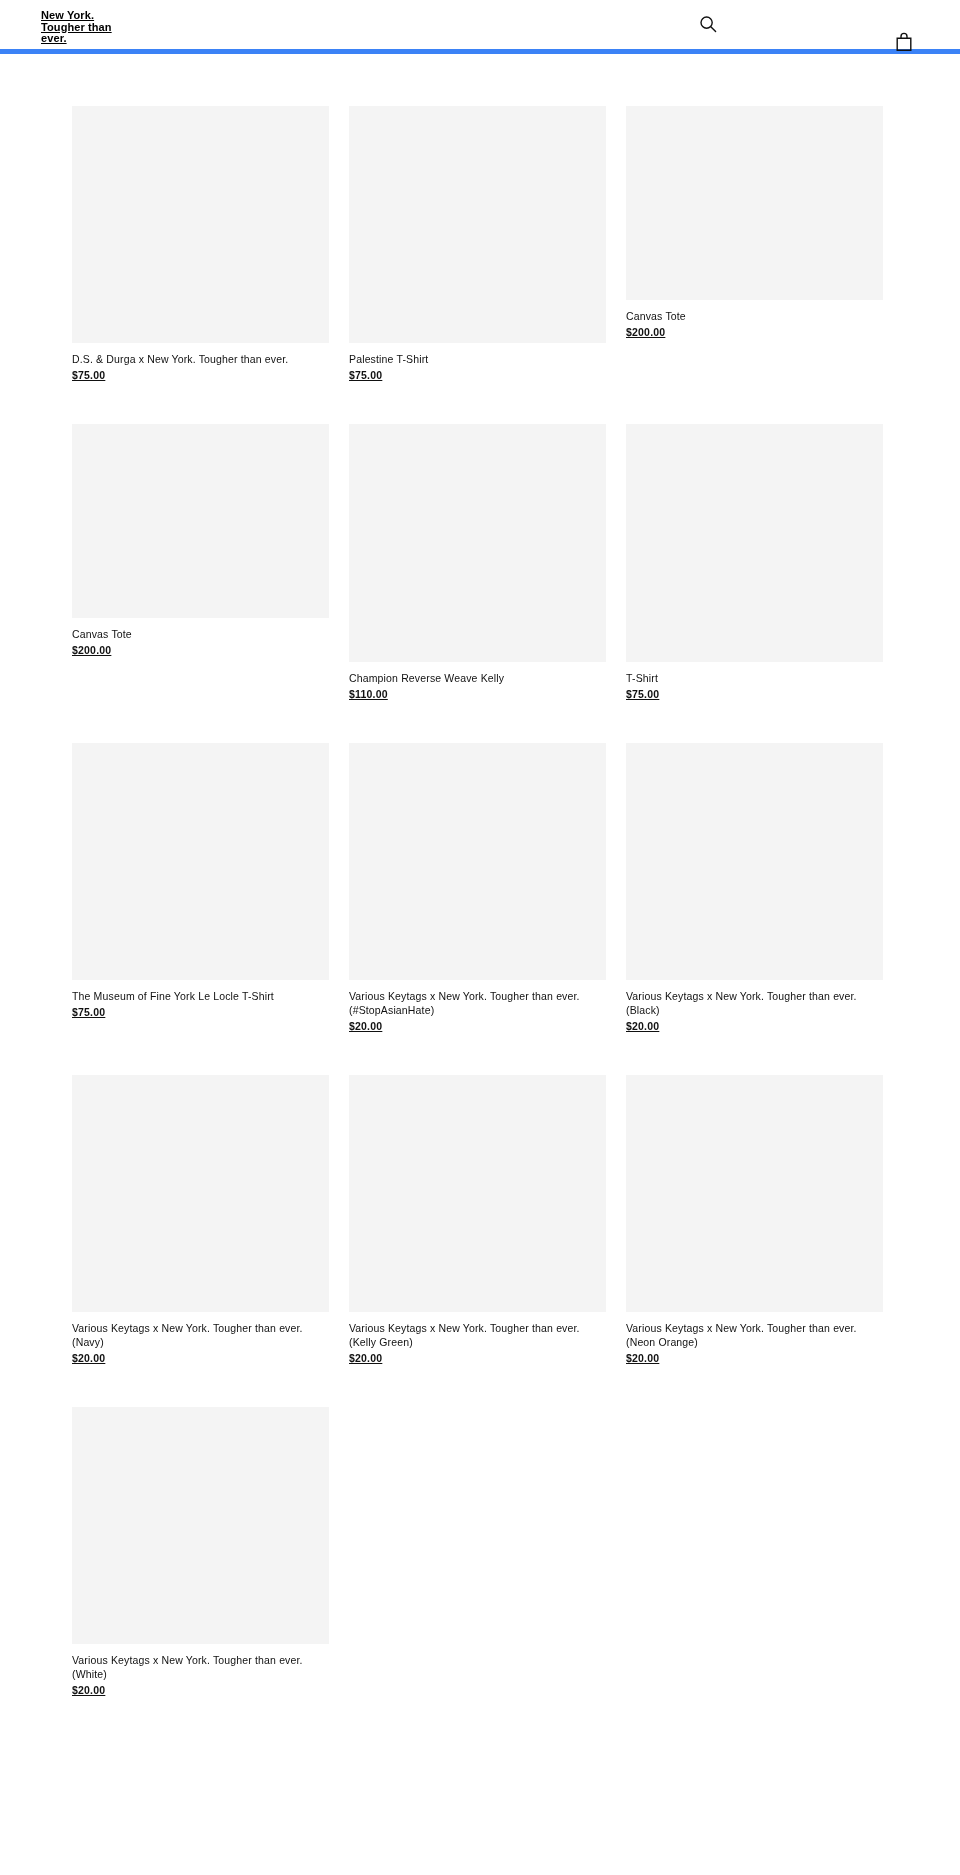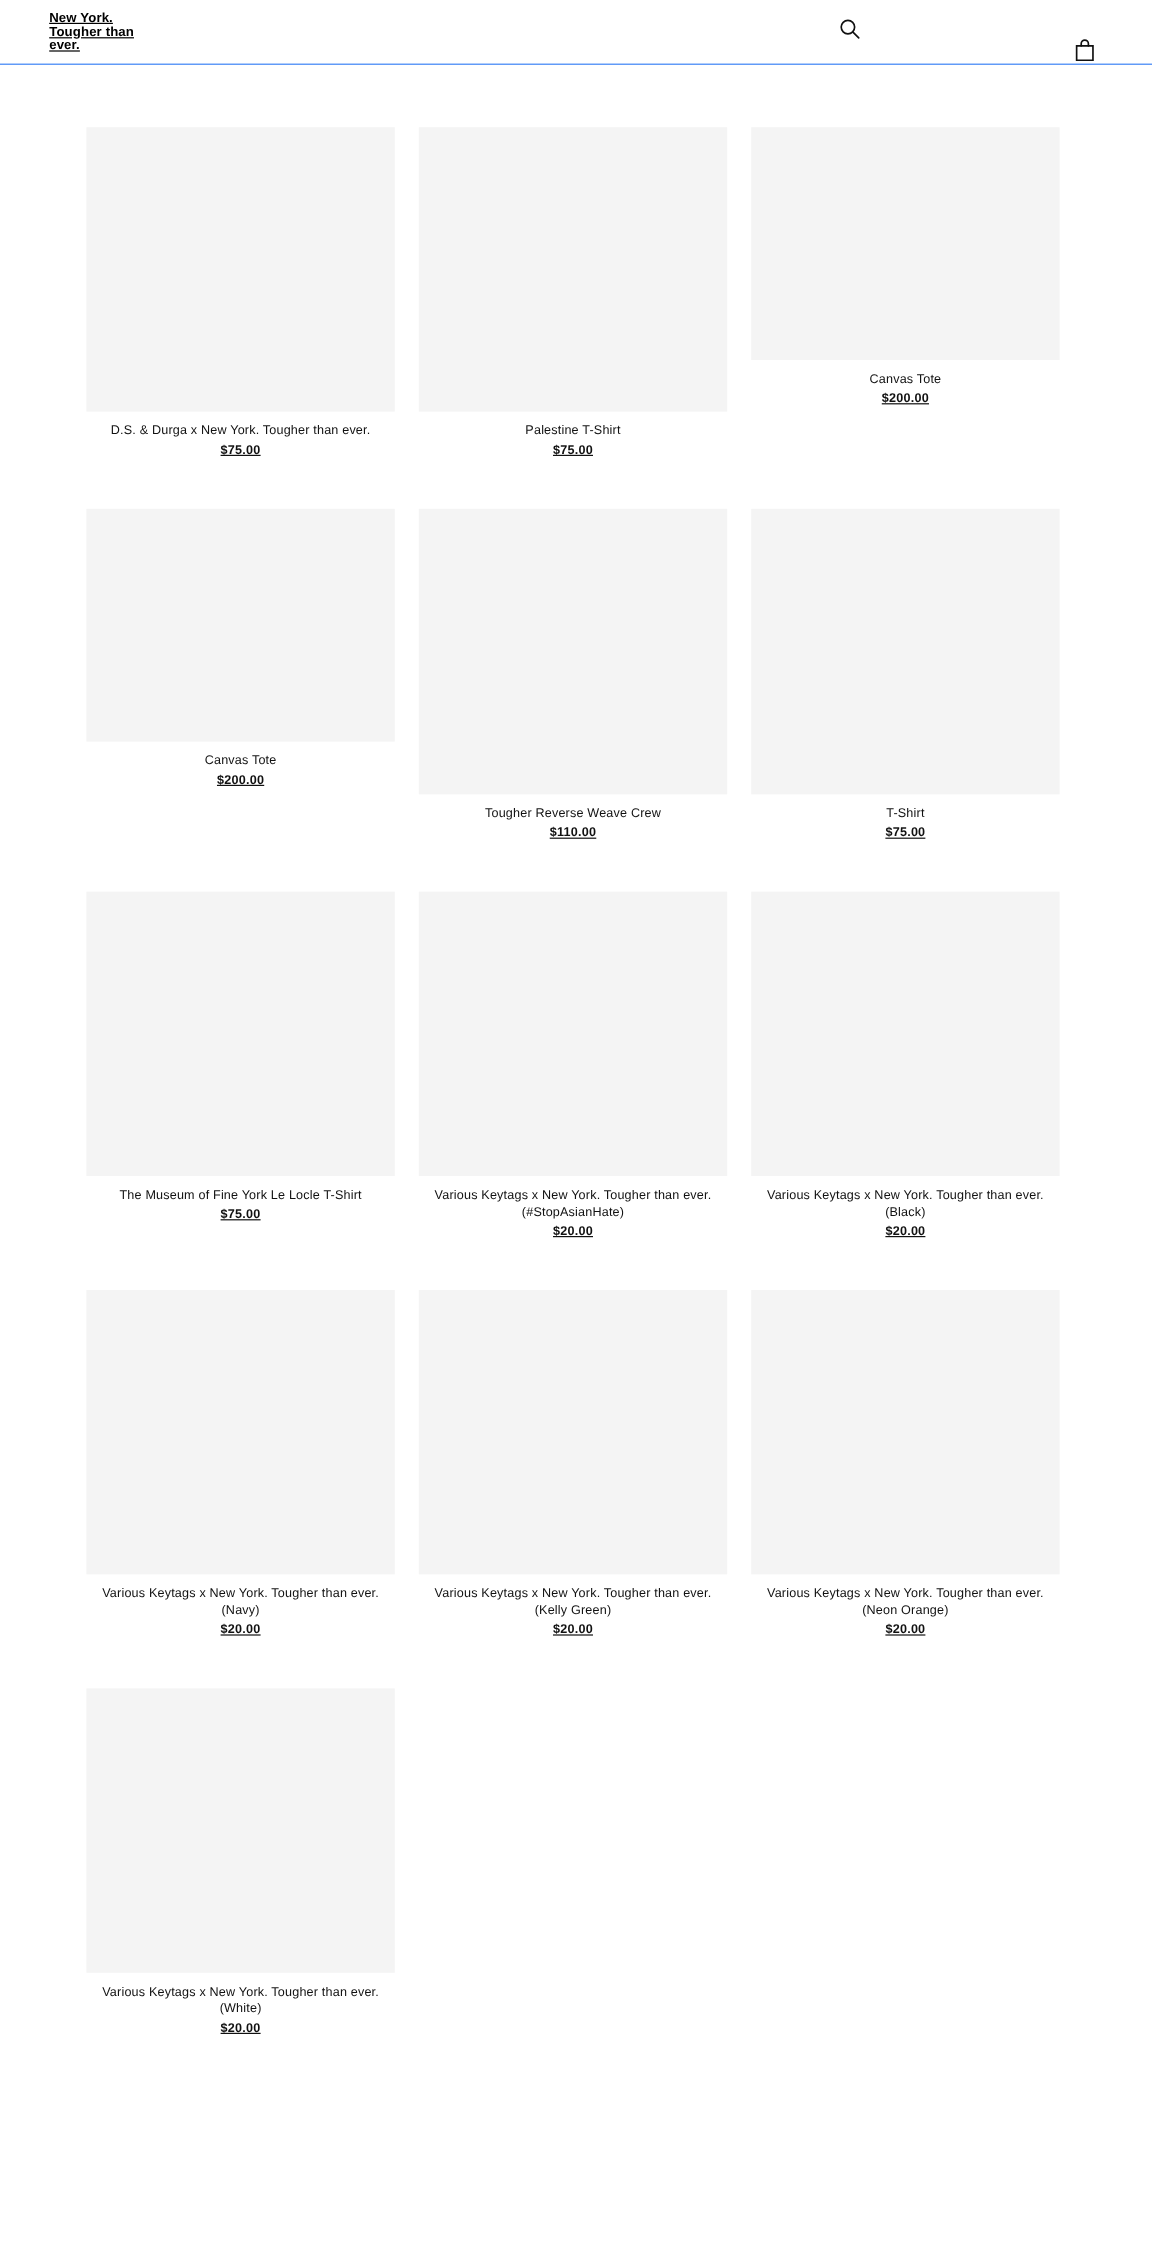--- a/index.html
+++ b/index.html
@@ -9,21 +9,21 @@
     background: #ffffff;
     font-family: "Liberation Sans", sans-serif;
     color: #111111;
     overflow: hidden;
   }
 
   
   .site-header {
     position: relative;
     height: 54px;
-    border-bottom: 1px solid #3b82f6;
+    border-bottom: 5px solid #3b82f6;
     padding: 0 22px;
   }
   .brand {
     position: absolute;
     left: 41px;
     top: 10px;
     font-size: 11px;
     line-height: 11.5px;
     font-weight: 700;
     letter-spacing: 0.1px;
@@ -60,21 +60,20 @@
     column-gap: 20px;
     row-gap: 0;
     align-items: start;
   }
   .card {
     width: 257px;
     margin-bottom: 42px;
     display: block;
     text-decoration: none;
     color: inherit;
-    text-align: center;
   }
   .thumb {
     width: 257px;
     background: #f4f4f4;
     display: block;
   }
 
   .p-title {
     margin-top: 9px;
     font-size: 10.5px;
@@ -140,21 +139,21 @@
     </a>
 
     <a class="card" href="#">
       <span class="thumb" style="height:194px"></span>
       <div class="p-title">Canvas Tote</div>
       <div class="p-price">$200.00</div>
     </a>
 
     <a class="card" href="#">
       <span class="thumb" style="height:238px"></span>
-      <div class="p-title">Tougher Reverse Weave Crew</div>
+      <div class="p-title">Champion Reverse Weave Kelly</div>
       <div class="p-price">$110.00</div>
     </a>
 
     <a class="card" href="#">
       <span class="thumb" style="height:238px"></span>
       <div class="p-title">T-Shirt</div>
       <div class="p-price">$75.00</div>
     </a>
 
     <a class="card" href="#">

